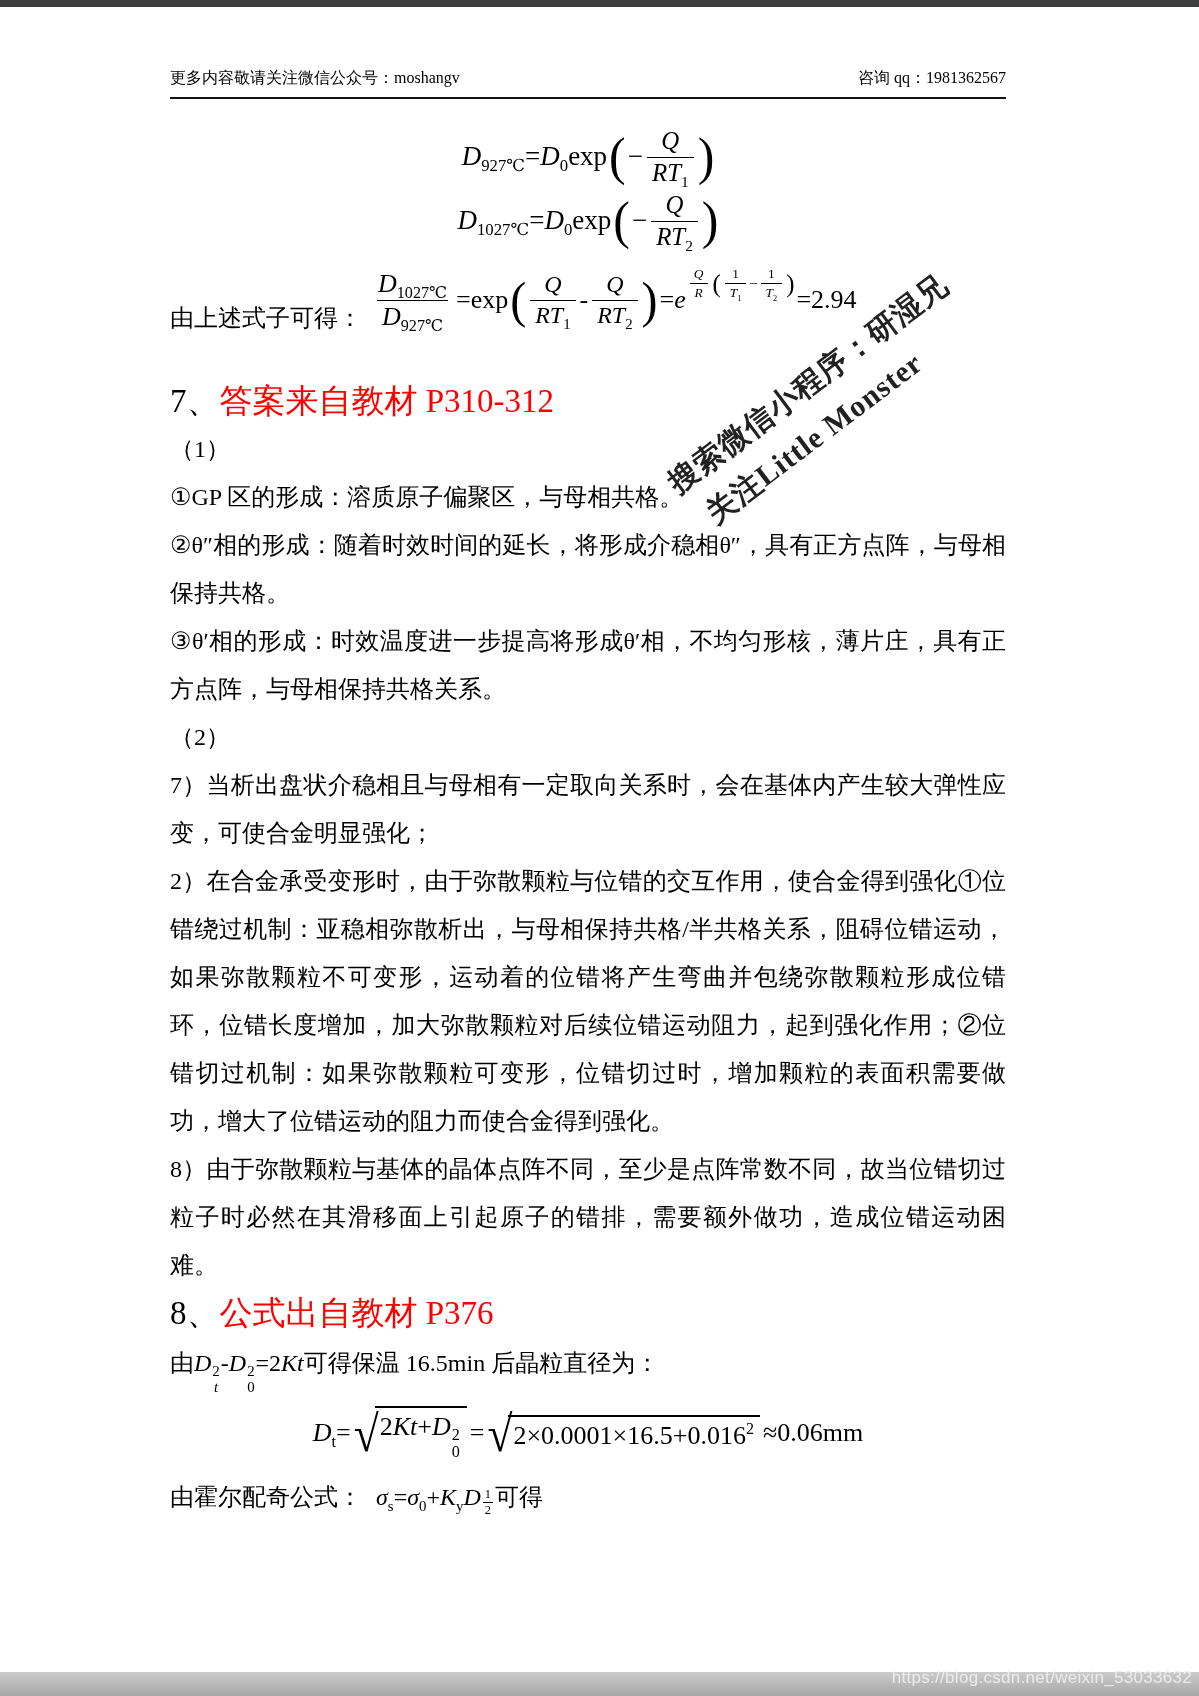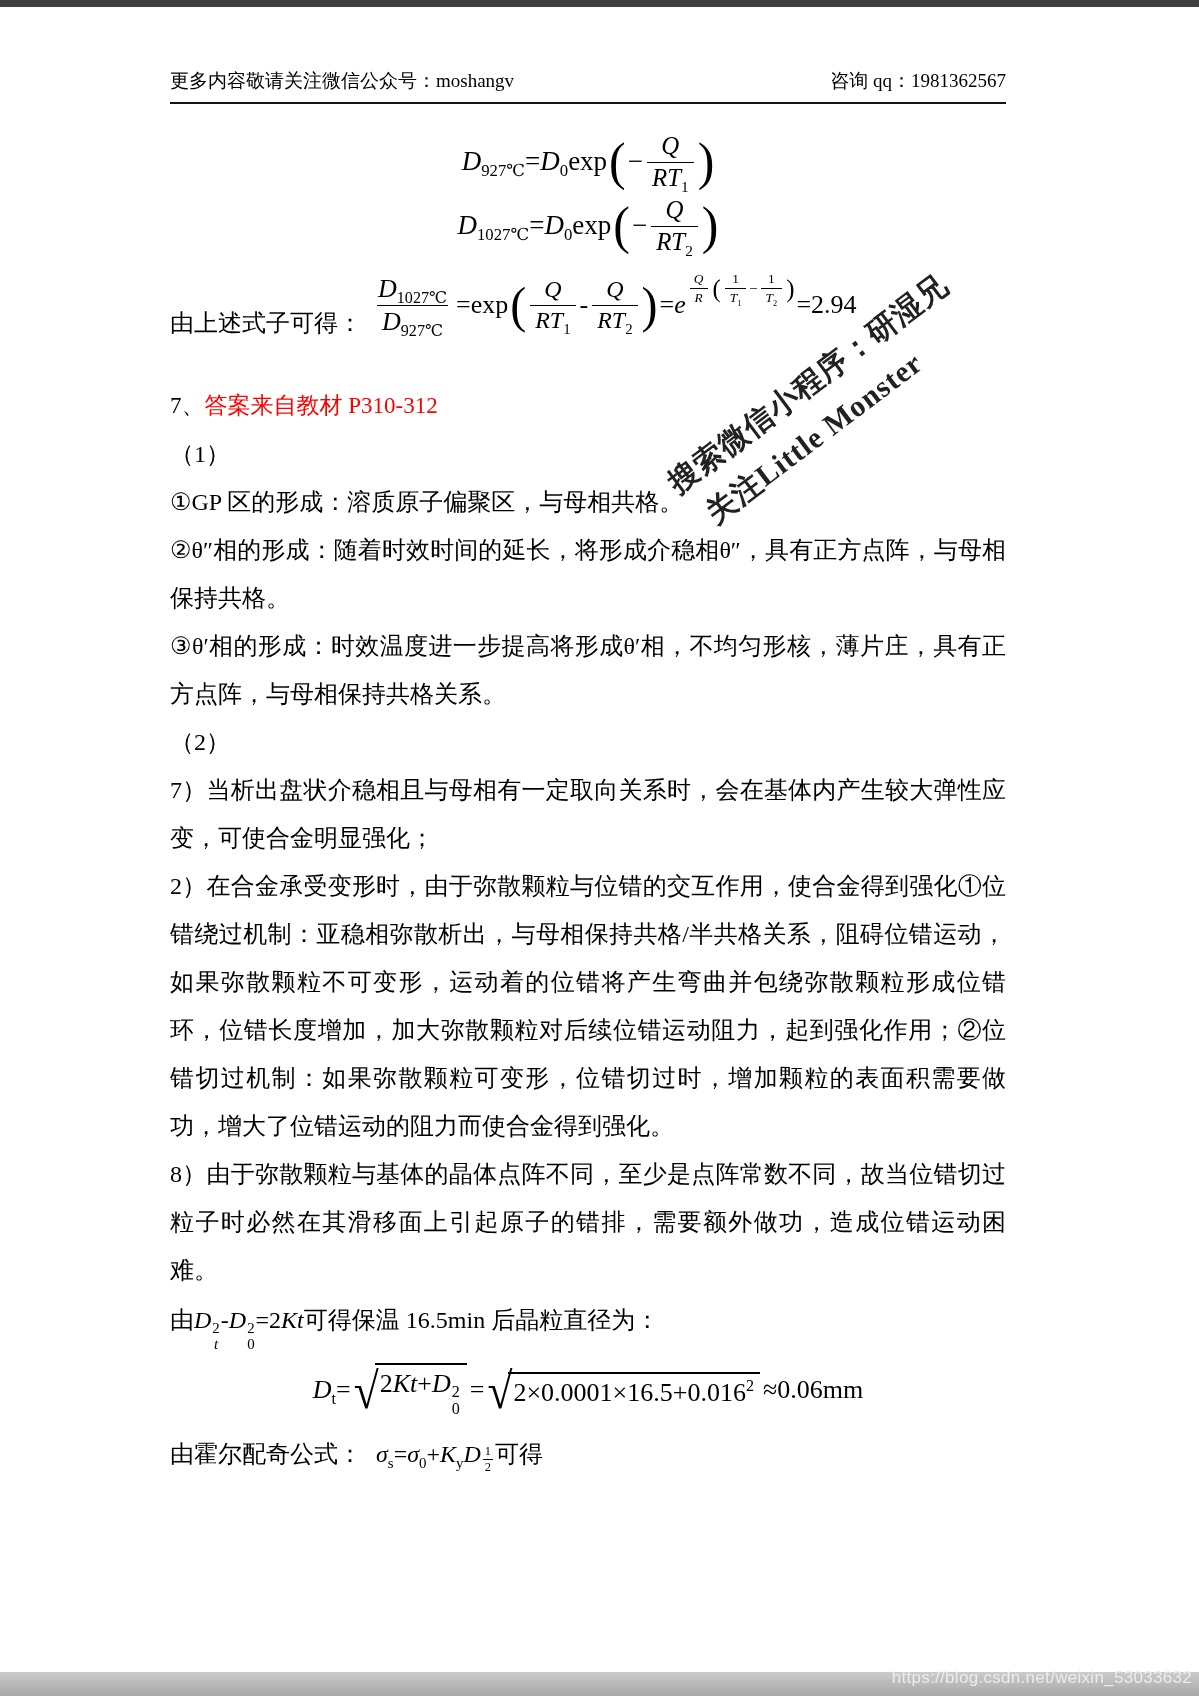--- a/index.html
+++ b/index.html
@@ -14,26 +14,26 @@
   }
   .page { position: absolute; inset: 0; background: #fff; }
   .top-bar { position: absolute; top: 0; left: 0; width: 100%; height: 7px; background: #3f3f3f; }
   .bottom-bar { position: absolute; bottom: 0; left: 0; width: 100%; height: 24px; background: linear-gradient(180deg, #cbcbcb, #a7a7a7); }
   .footer-url {
     position: absolute; right: 7px; bottom: 8px;
     font-family: "Liberation Sans", "DejaVu Sans", sans-serif;
     font-size: 17px; color: #ececec; letter-spacing: .3px; z-index: 5;
   }
   .content { position: absolute; left: 170px; top: 0; width: 836px; }
-  .header { display: flex; justify-content: space-between; padding-top: 68px; font-size: 19px; }
+  .header { display: flex; justify-content: space-between; padding-top: 68px; font-size: 16px; }
   .header-rule { height: 2px; background: #141414; margin-top: 8px; }
 
   .para { margin: 0; font-size: 24px; line-height: 48px; text-align: justify; }
   .red { color: #fe0000; }
-  .heading { font-size: 23px; }
+  .heading { font-size: 33px; }
   .h7 { margin-top: 44px; }
 
   
   .formula { display: flex; align-items: center; justify-content: center; font-size: 27px; line-height: 1.25; }
   .fleft { justify-content: flex-start; }
   .formula .chunk { margin: 0 1px; white-space: nowrap; text-align: right; }
   .v { font-style: italic; }
   sub { font-size: 0.62em; line-height: 0; }
   sup { font-size: 0.62em; line-height: 0; }
   .frac { display: inline-flex; flex-direction: column; align-items: center; margin: 0 3px; font-size: 0.92em; }
@@ -150,20 +150,21 @@
 
     <p class="para">（1）</p>
     <p class="para">①GP 区的形成：溶质原子偏聚区，与母相共格。</p>
     <p class="para">②θ″相的形成：随着时效时间的延长，将形成介稳相θ″，具有正方点阵，与母相保持共格。</p>
     <p class="para">③θ′相的形成：时效温度进一步提高将形成θ′相，不均匀形核，薄片庄，具有正方点阵，与母相保持共格关系。</p>
     <p class="para">（2）</p>
     <p class="para">7）当析出盘状介稳相且与母相有一定取向关系时，会在基体内产生较大弹性应变，可使合金明显强化；</p>
     <p class="para">2）在合金承受变形时，由于弥散颗粒与位错的交互作用，使合金得到强化①位错绕过机制：亚稳相弥散析出，与母相保持共格/半共格关系，阻碍位错运动，如果弥散颗粒不可变形，运动着的位错将产生弯曲并包绕弥散颗粒形成位错环，位错长度增加，加大弥散颗粒对后续位错运动阻力，起到强化作用；②位错切过机制：如果弥散颗粒可变形，位错切过时，增加颗粒的表面积需要做功，增大了位错运动的阻力而使合金得到强化。</p>
     <p class="para">8）由于弥散颗粒与基体的晶体点阵不同，至少是点阵常数不同，故当位错切过粒子时必然在其滑移面上引起原子的错排，需要额外做功，造成位错运动困难。</p>
 
+    <p class="para heading"><span>8、</span><span class="red">公式出自教材 P376</span></p>
 
     <p class="para mathline"><span>由</span><span class="v">D</span><span class="supsub">
           <span>2</span>
           <span class="v">t</span>
         </span><span>-</span><span class="v">D</span><span class="supsub">
           <span>2</span>
           <span>0</span>
         </span><span>=2</span><span class="v">Kt</span><span>可得保温 16.5min 后晶粒直径为：</span></p>
 
     <div class="formula f5">

